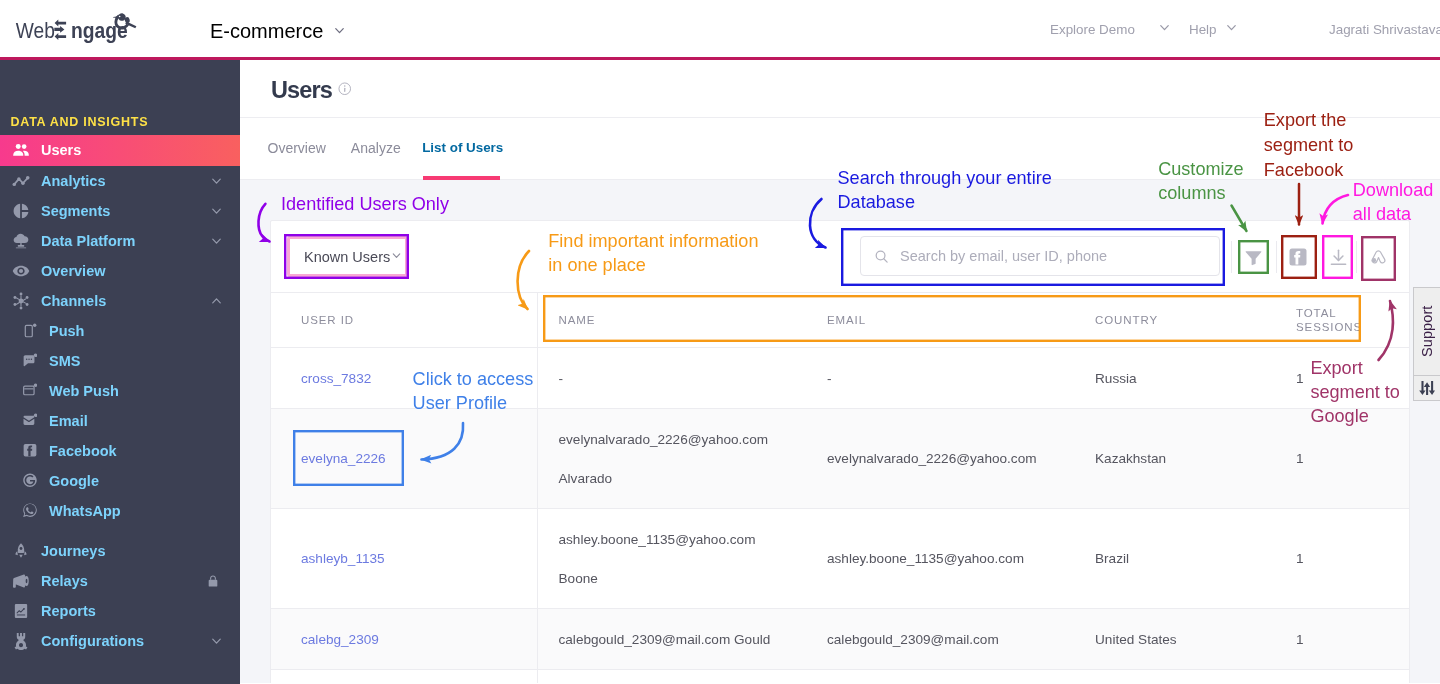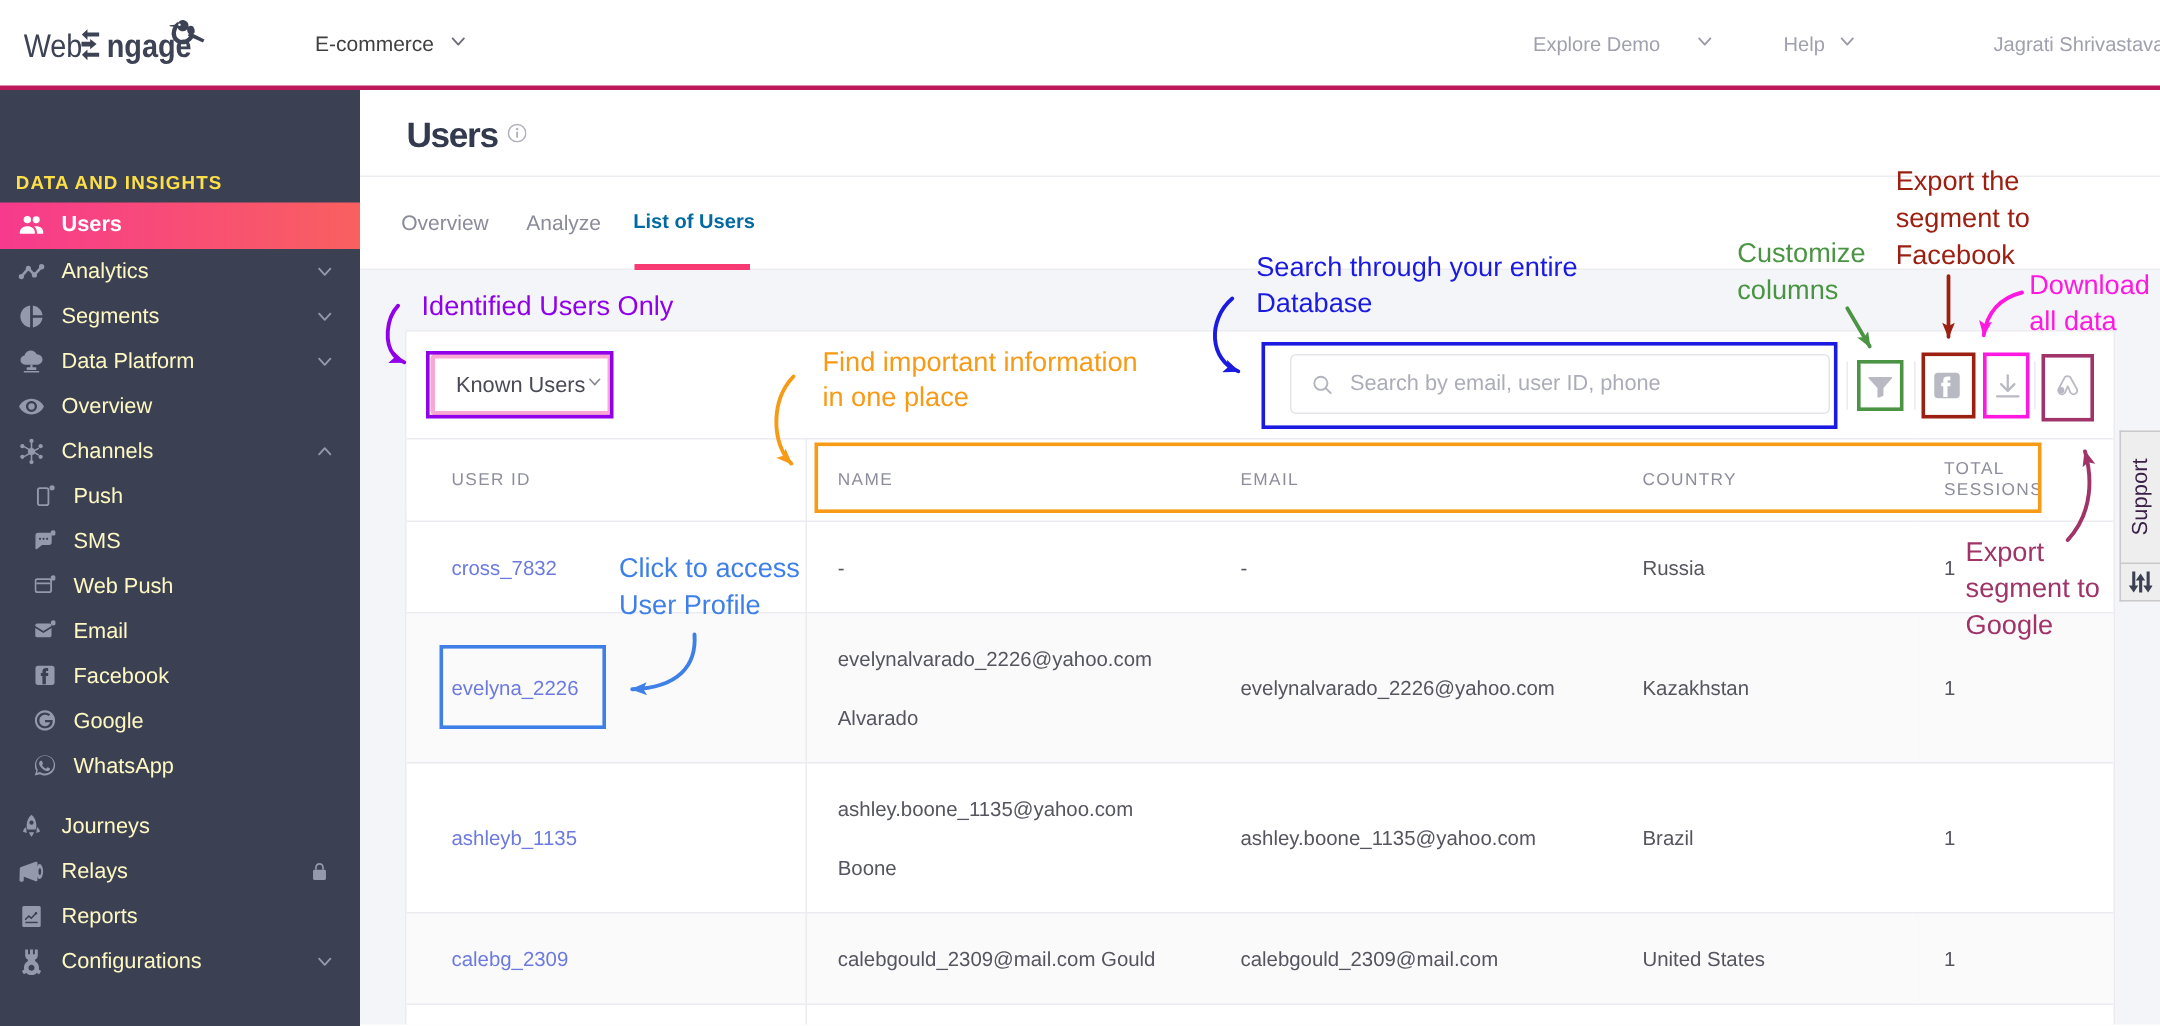--- a/index.html
+++ b/index.html
@@ -14,39 +14,39 @@
   
   .topbar {
     position: absolute; left: 0; top: 0; width: 1440px; height: 60px;
     background: #ffffff; border-bottom: 3px solid #be185d;
     display: flex; align-items: center; text-decoration: underline;
   }
   .logo { position: absolute; left: 14px; top: 8px; width: 130px; height: 42px; }
   .brand-select {
     position: absolute; left: 210px; top: 20px;
     display: flex; align-items: center; gap: 9px;
-    font-size: 14px; color: #404040; white-space: nowrap;
+    font-size: 20px; color: #000000; white-space: nowrap;
   }
   .topnav { position: absolute; left: 0; top: 0; width:1440px; height: 60px; }
   .topnav-item { position: absolute; top: 20px; display: flex; align-items: center; gap: 7px; font-size: 13.4px; color: #a0a0ae; white-space: nowrap; }
   .caret { display: inline-block; }
 
   
   .sidebar {
     position: absolute; left: 0; top: 60px; width: 240px; height: 624px;
     background: #3c4053; overflow: hidden;
   }
   .side-section {
     font-size: 12.5px; font-weight: bold; letter-spacing: 0.75px;
     color: #fde047; height: 38.5px; display:flex; align-items:flex-end; padding-left: 10.5px;
     padding-bottom: 6px; text-transform: uppercase; margin-top: 36px;
   }
   .side-item {
     display: flex; align-items: center; height: 30px;
-    padding-left: 10px; color: #fef9c3; font-size: 14.5px; position: relative;
+    padding-left: 10px; color: #7dd3fc; font-size: 14.5px; position: relative; font-weight: bold;
   }
   .side-item .ico { width: 22px; display:flex; align-items:center; justify-content:center; flex:0 0 22px;}
   .side-item .lbl { margin-left: 9px; }
   .side-item .chev { position: absolute; right: 16px; top: 50%; transform: translateY(-50%); display:flex;}
   .side-item.active {
     background: linear-gradient(90deg, #f73a8d 0%, #f9605f 100%);
     color: #ffffff; font-weight: bold; height: 31px;
   }
   .side-item.sub { padding-left: 24px; font-size: 14.5px; }
   .side-item.sub .ico { flex: 0 0 14px; width: 14px; justify-content:flex-start; margin-left:-1px;}
@@ -135,21 +135,21 @@
             </g>
           </g>
         </svg></div>
     <div class="brand-select">
       <span>E-commerce</span>
     <span class="caret"><svg width="15" height="15" viewBox="0 0 24 24" fill="none" stroke="#6e6e80" stroke-width="2" stroke-linecap="round" stroke-linejoin="round" xmlns="http://www.w3.org/2000/svg">
             <polyline points="6 9 12 15.5 18 9"></polyline>
           </svg></span>
       </div>
     <div class="topnav">
-        <div class="topnav-item" style="left: 1022px; gap: 22px;">
+        <div class="topnav-item" style="left: 1050px; gap: 22px;">
           <span>Explore Demo</span>
           <span class="caret"><svg width="15" height="15" viewBox="0 0 24 24" fill="none" stroke="#9a9aa8" stroke-width="2" stroke-linecap="round" stroke-linejoin="round" xmlns="http://www.w3.org/2000/svg">
               <polyline points="6 9 12 15.5 18 9"></polyline>
             </svg></span>
         </div>
         <div class="topnav-item" style="left: 1189px;">
           <span>Help</span>
           <span class="caret"><svg width="15" height="15" viewBox="0 0 24 24" fill="none" stroke="#9a9aa8" stroke-width="2" stroke-linecap="round" stroke-linejoin="round" xmlns="http://www.w3.org/2000/svg">
               <polyline points="6 9 12 15.5 18 9"></polyline>
             </svg></span>

